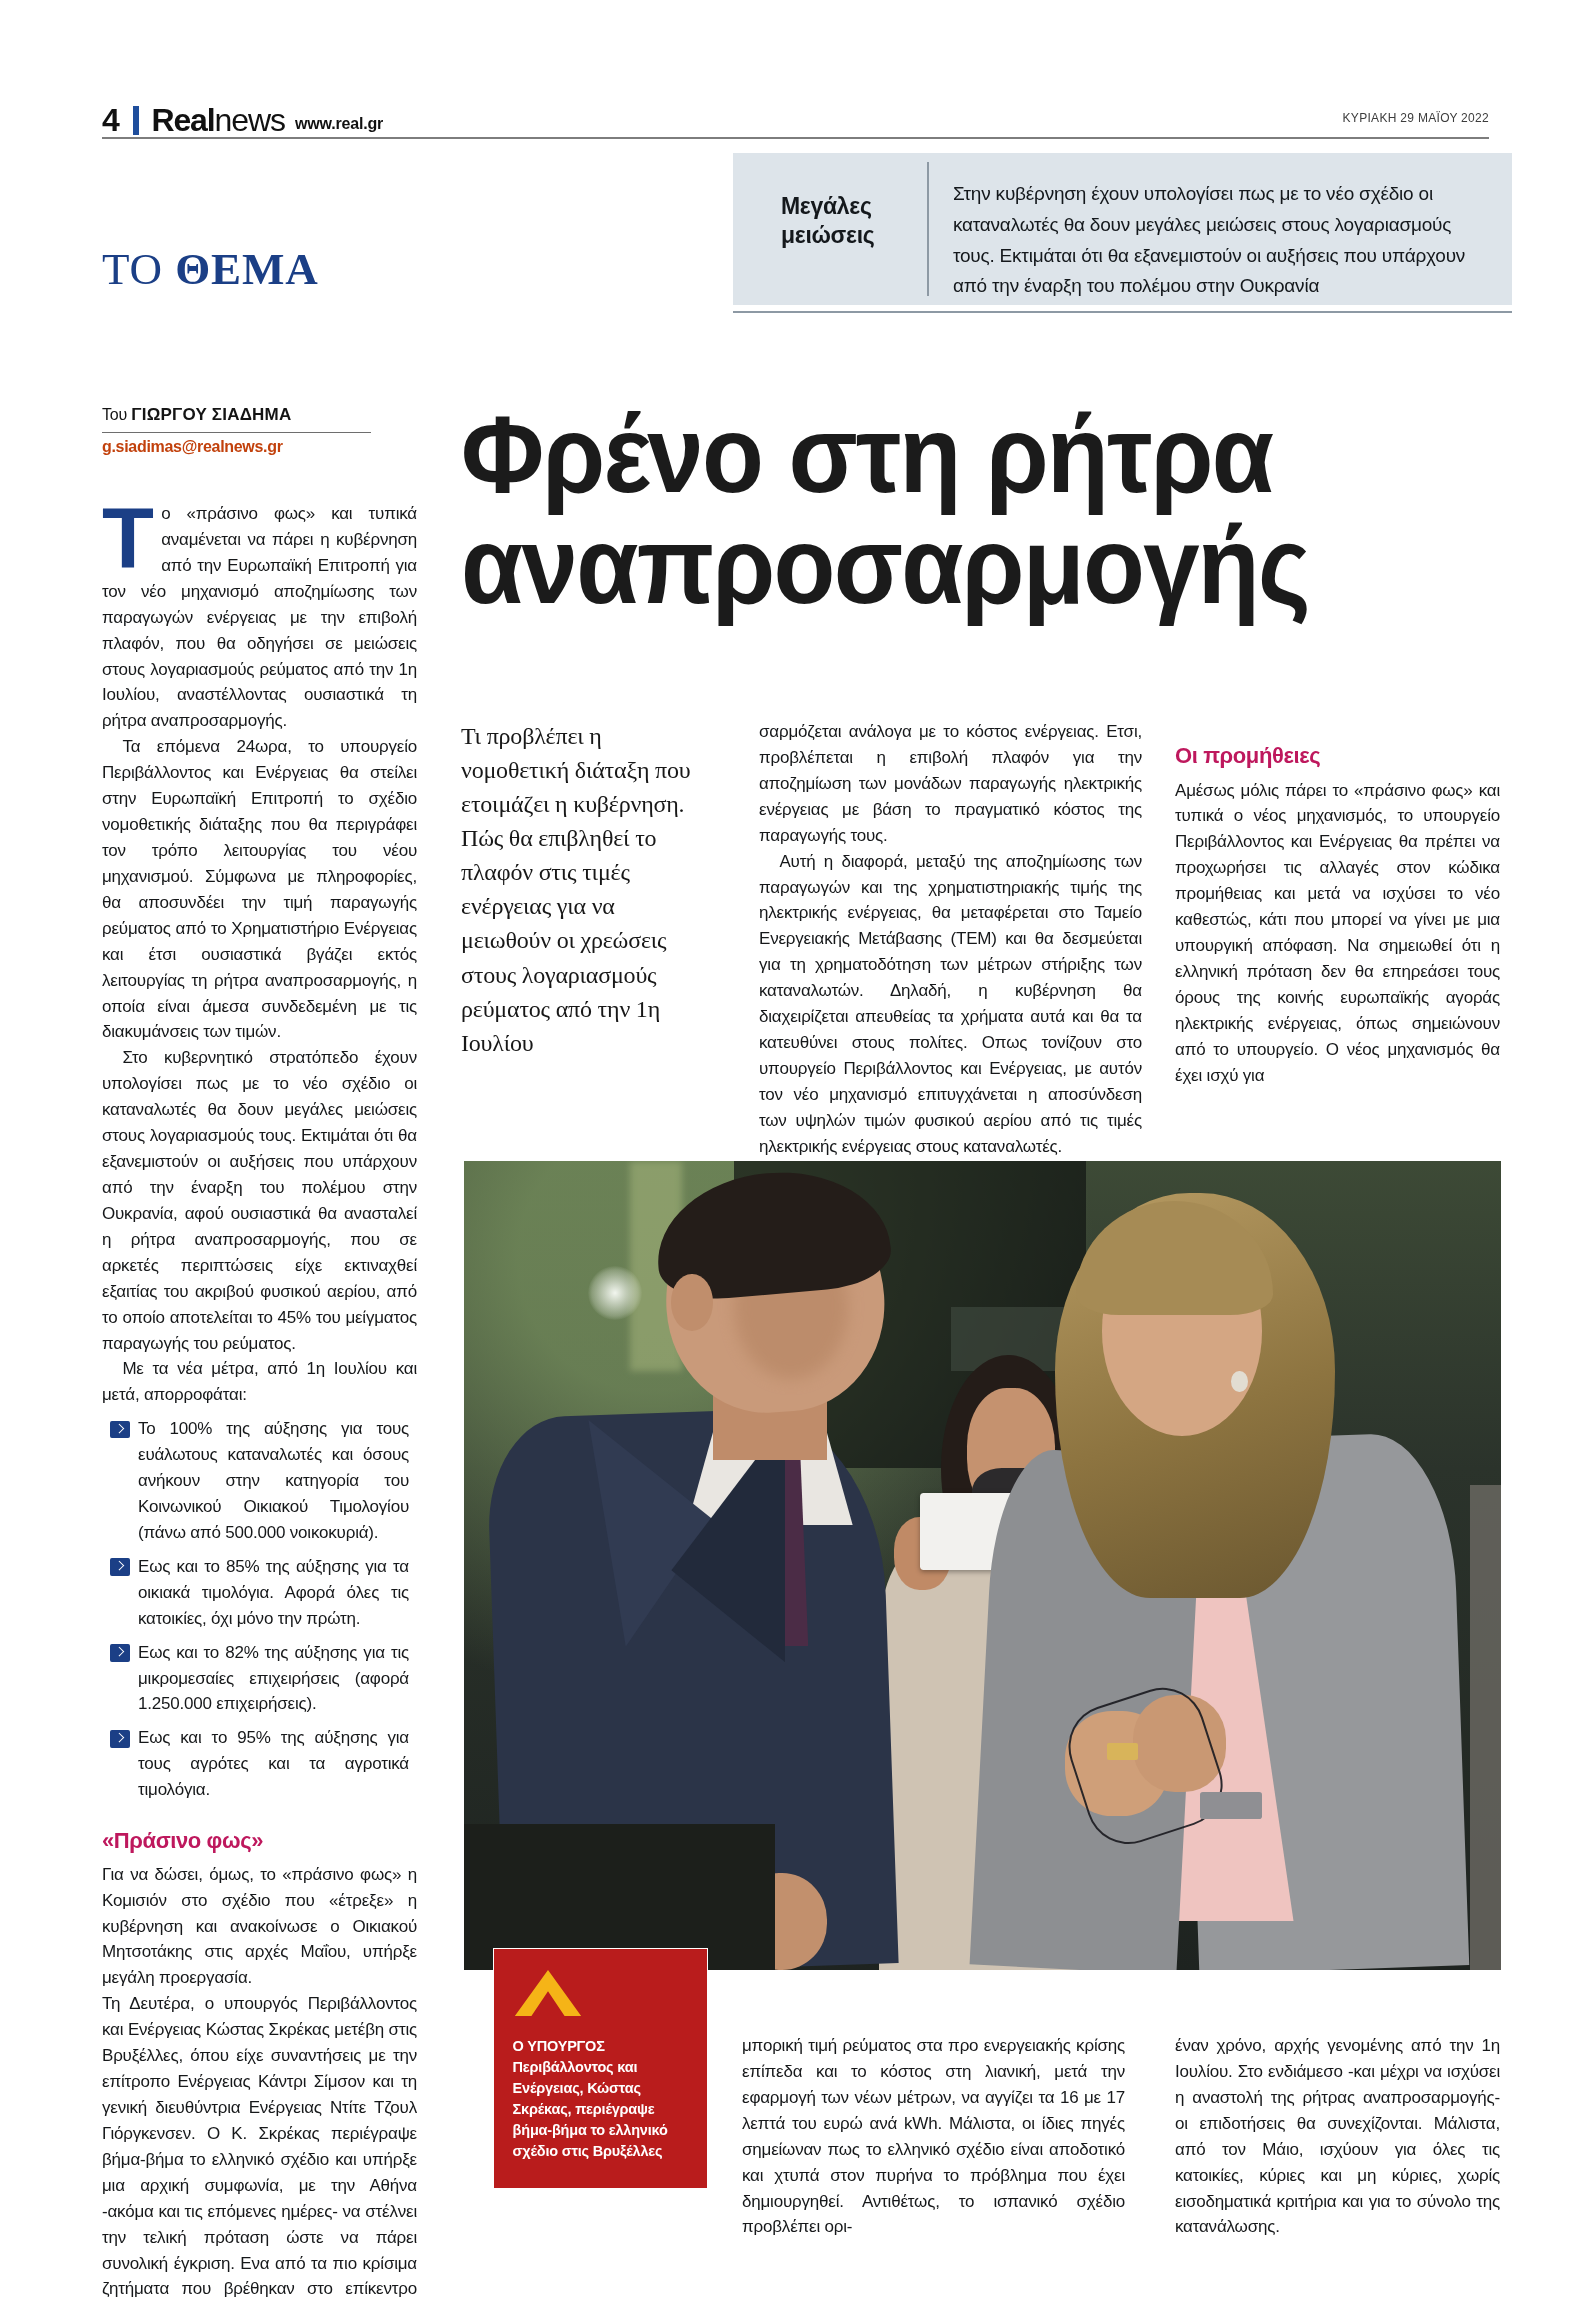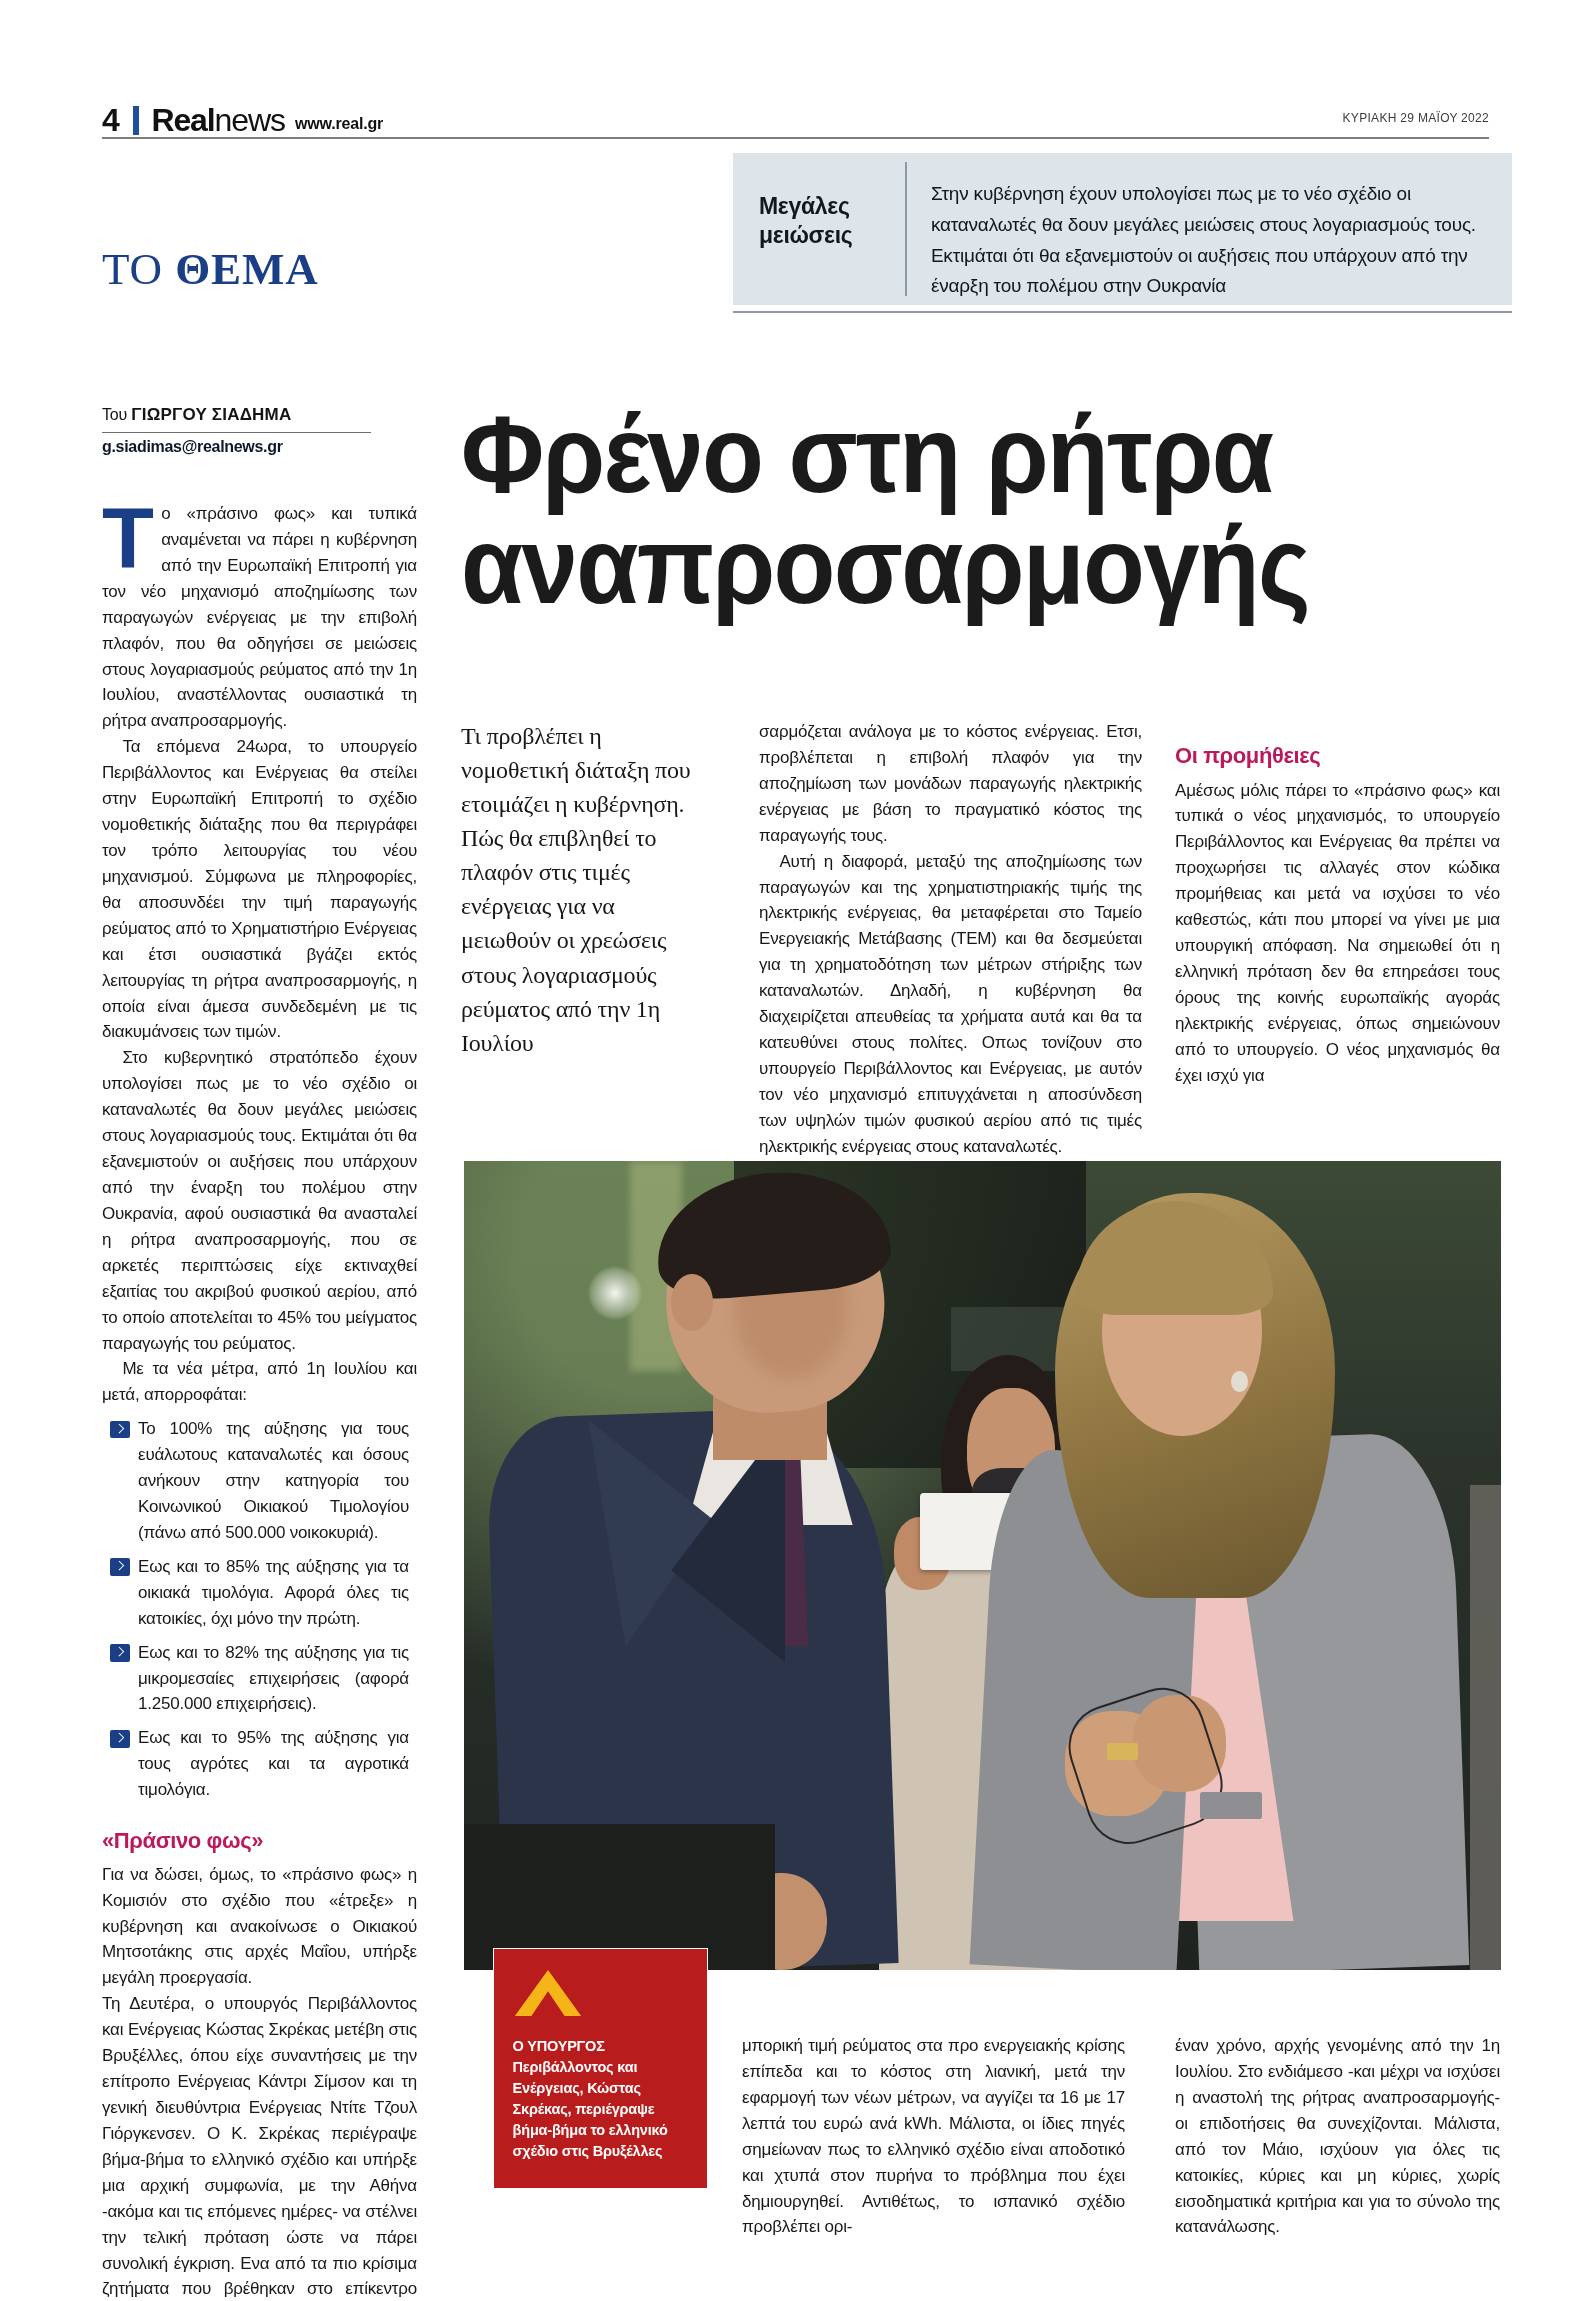--- a/index.html
+++ b/index.html
@@ -34,41 +34,41 @@
   .section-label{
     position:absolute;left:102px;top:243px;
     font-family:"Liberation Serif", serif;font-size:45px;color:#1b3f86;letter-spacing:0.9px;
   }
   .section-label .thin{font-weight:normal;}
   .section-label .thick{font-weight:bold;}
 
   
   .teaser{
     position:absolute;left:733px;top:153px;width:779px;height:152px;
-    background:#dde4ea;display:flex;box-sizing:border-box;
+    background:#dde4ea;display:flex;box-sizing:border-box;padding-left:22px;
   }
   .teaser-kicker{
     width:172px;box-sizing:border-box;padding:39px 16.7px 0 26px;
     font-size:23px;font-weight:bold;line-height:1.28;color:#14181c;letter-spacing:-0.3px;
   }
   .teaser-divider{width:1.9px;background:#8d99a4;margin:9.3px 0;}
   .teaser-body{
     flex:1;box-sizing:border-box;padding:26px 20.4px 0 24px;
     font-size:19px;line-height:1.62;color:#14181c;letter-spacing:-0.2px;
   }
   .teaser-rule{
     position:absolute;left:733px;top:311px;width:779px;height:1.9px;background:#8d99a4;
   }
 
   
   .byline{position:absolute;left:102px;top:405px;width:329px;}
   .byline-author{font-size:16px;color:#141414;letter-spacing:-0.2px;}
   .byline-author b{font-weight:bold;font-size:17px;letter-spacing:0.2px;}
   .byline-rule{height:0.9px;background:#6e6e6e;margin:6.5px 0 5.6px 0;width:269px;}
-  .byline-mail{font-size:16px;font-weight:bold;color:#0f172a;letter-spacing:-0.3px;}
+  .byline-mail{font-size:16px;font-weight:bold;color:#c2410c;letter-spacing:-0.3px;}
 
   
   .headline{
     position:absolute;left:461px;top:399px;width:1039px;
     font-size:109px;font-weight:bold;line-height:1.02;
     color:#1b1b1b;letter-spacing:-1.9px;
     transform:scaleX(.93);transform-origin:left top;
   }
   .headline span{display:block;}
 

